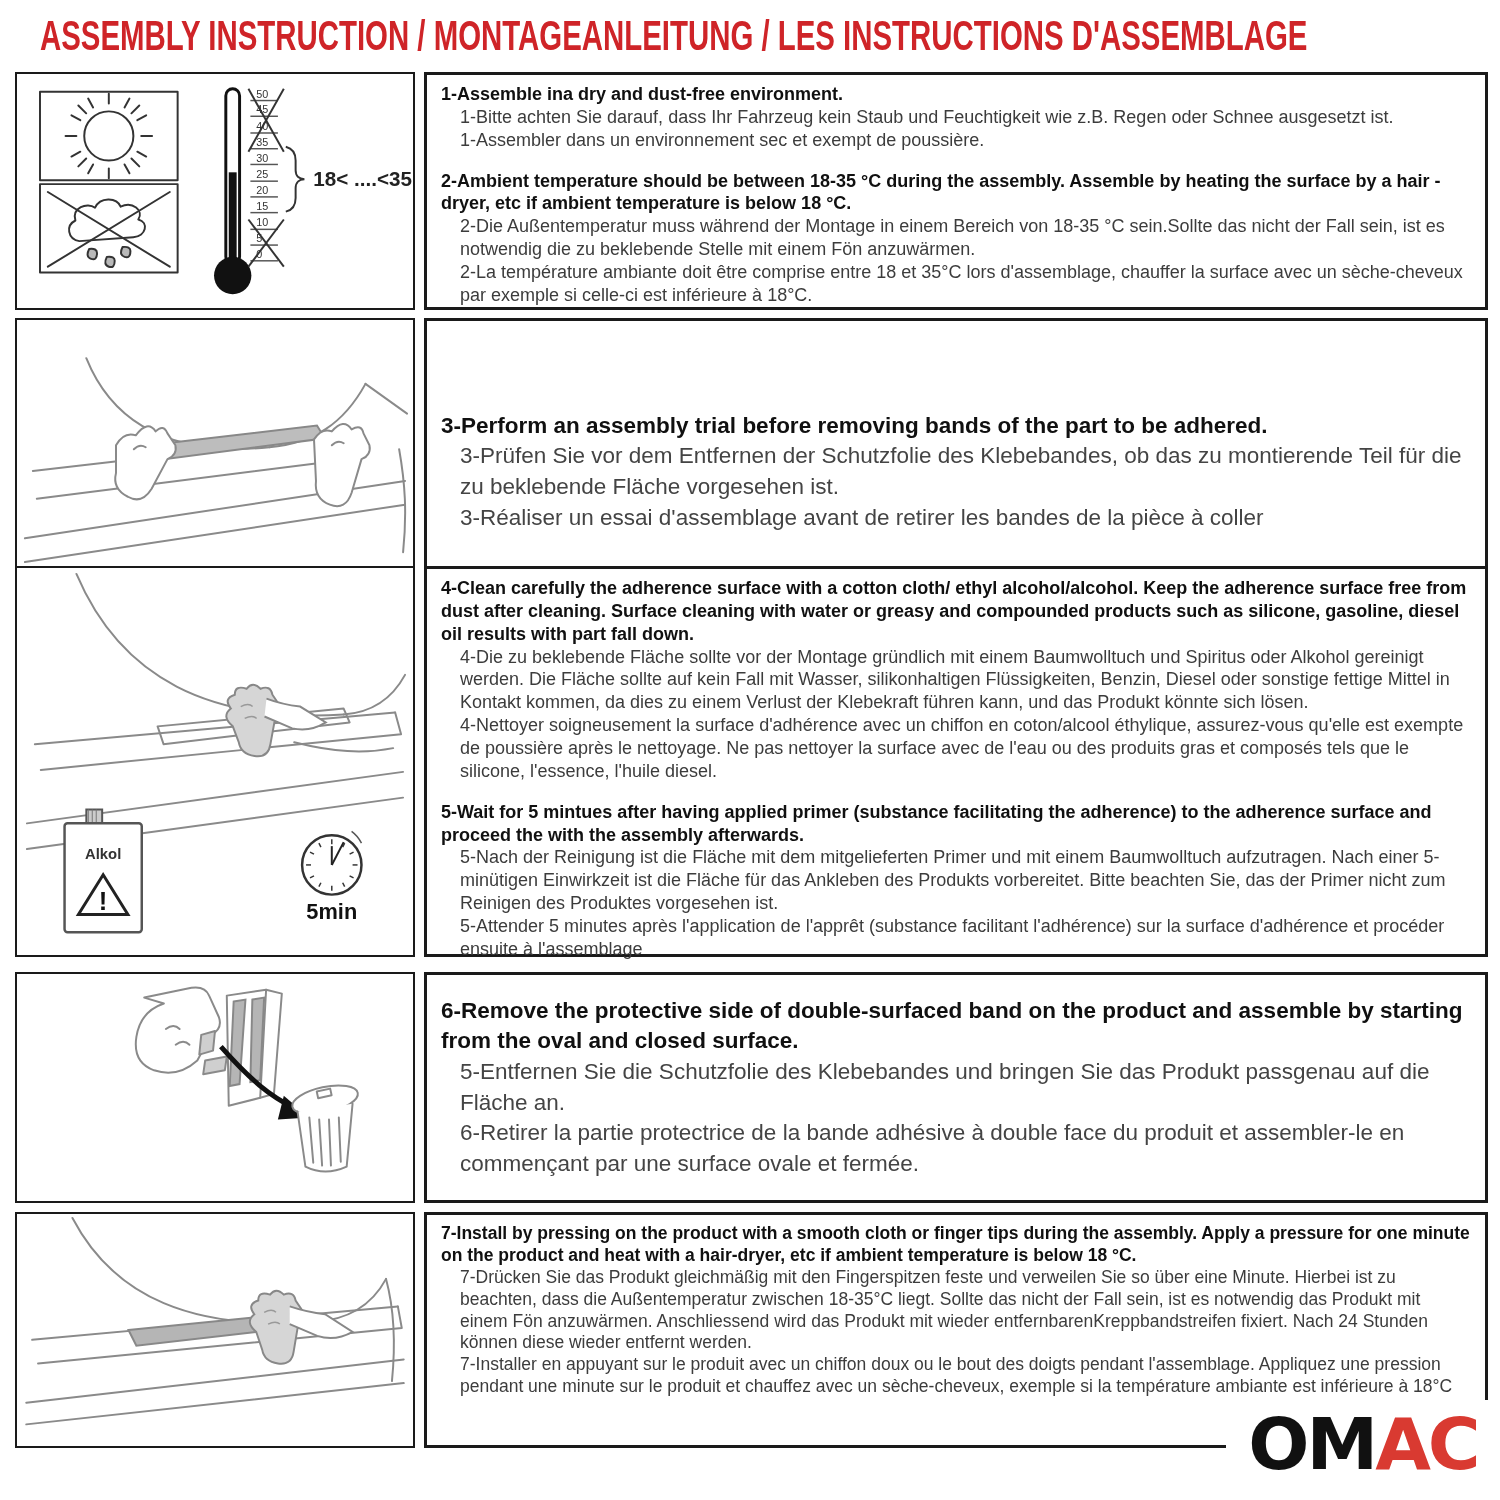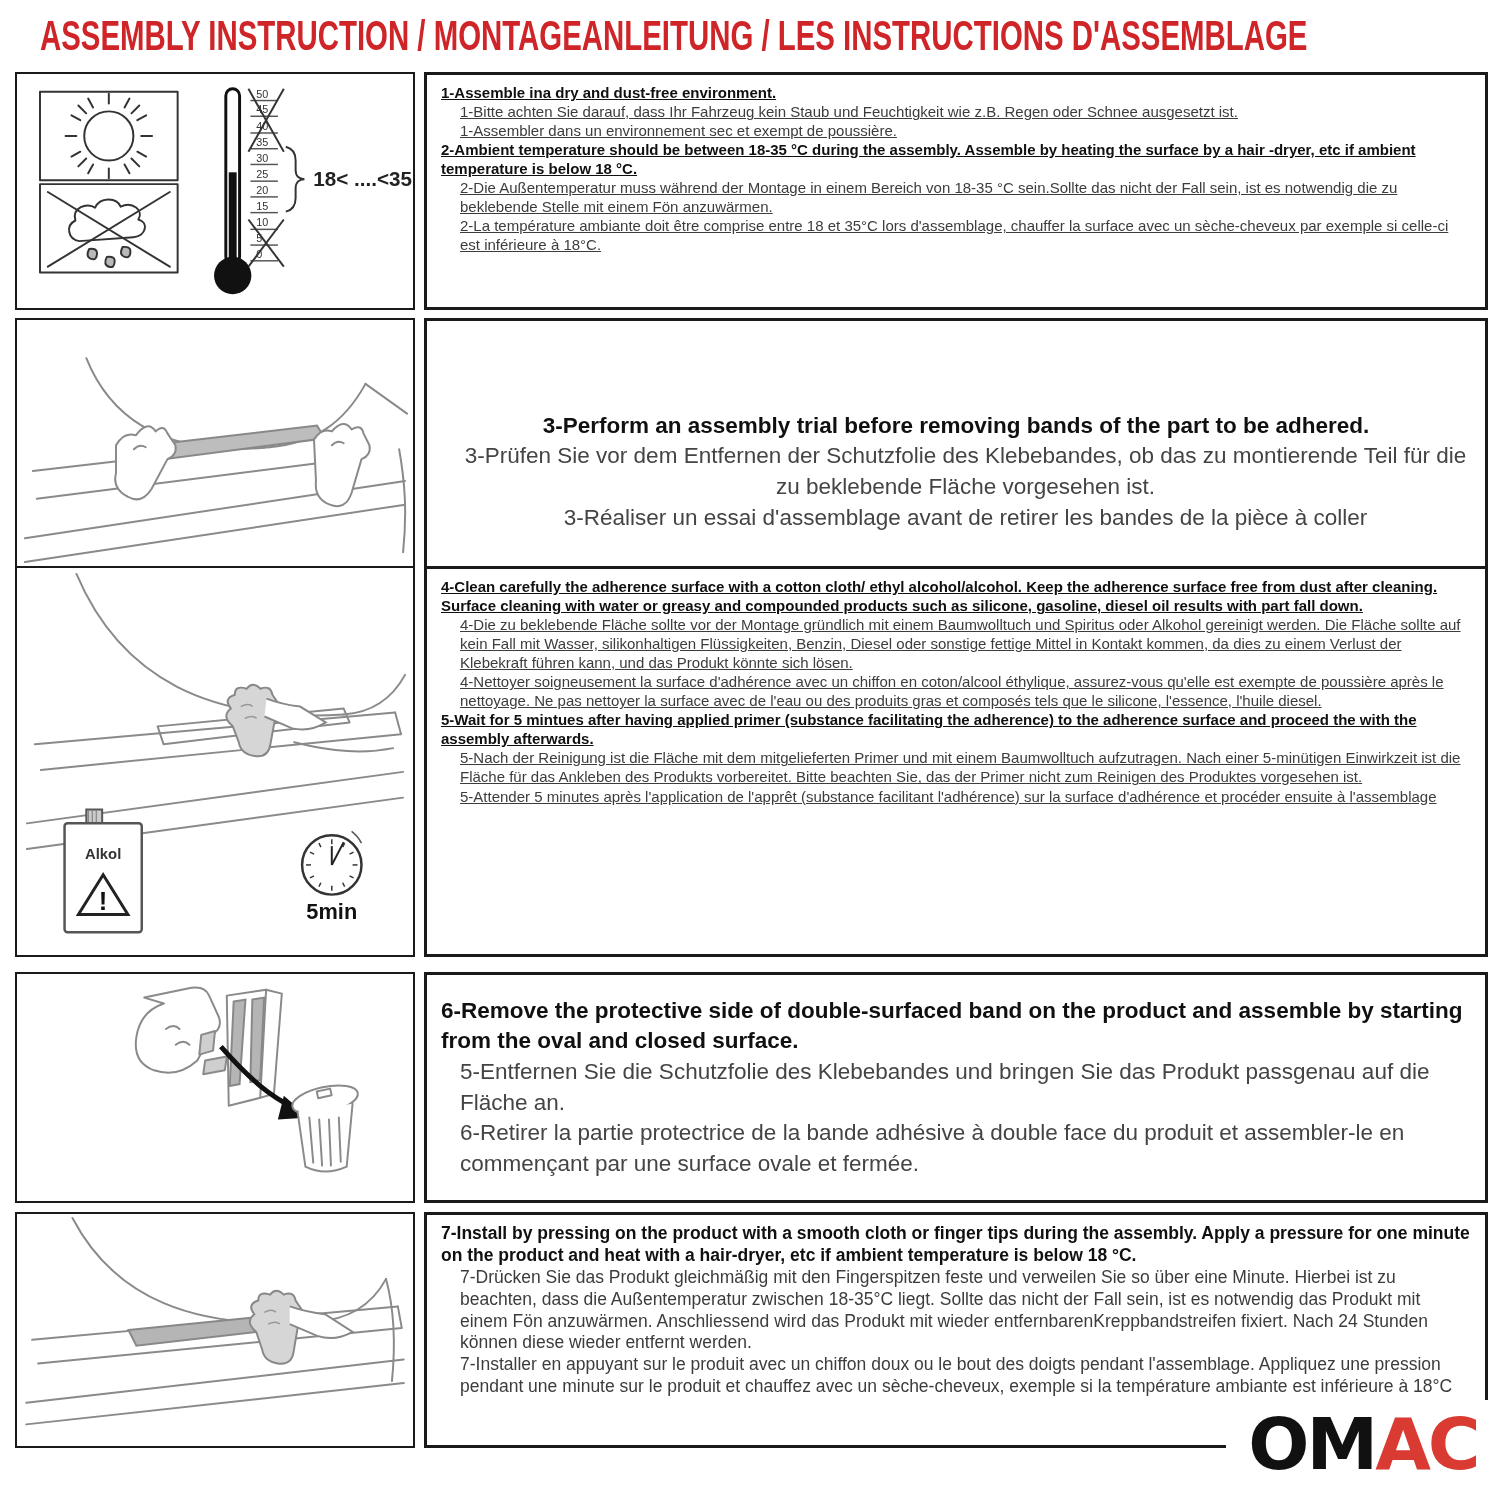--- a/index.html
+++ b/index.html
@@ -20,26 +20,26 @@
     border:2px solid #1a1a1a;background:#fff;box-sizing:border-box;text-decoration:underline;
   }
   .imgbox svg{width:100%;height:100%;display:block;}
   .textbox{
     position:absolute;left:424px;width:1064px;height:100%;
     border:3px solid #1a1a1a;background:#fff;box-sizing:border-box;
     padding:8px 14px;display:flex;flex-direction:column;
   }
   .textbox.center{justify-content:center;}
   .textbox p{margin:0;}
-  .small p{font-size:15px;line-height:1.27;text-decoration:underline;}
+  .small p{font-size:18px;line-height:1.27;}
   .small5 p{font-size:17.5px;line-height:1.25;}
   .large p{font-size:22.5px;line-height:1.36;}
   p.b{font-weight:700;color:#101010;}
   p.r{font-weight:400;color:#3c3c3c;margin-left:19px;}
-  p.gap{}
+  p.gap{margin-top:18px;}
   .large p.r{color:#444;}
   
   .art{stroke:#8a8a8a;fill:none;stroke-width:2;stroke-linecap:round;stroke-linejoin:round;}
   .dark{stroke:#333;}
   
   #logo{
     position:absolute;left:1226px;top:1400px;width:274px;height:88px;
     background:#fff;display:flex;align-items:center;justify-content:center;
     font-family:"DejaVu Sans",sans-serif;font-weight:800;font-size:72px;
     letter-spacing:-3px;line-height:88px;white-space:nowrap;
@@ -133,21 +133,21 @@
     <div class="textbox small">
       <p class="b">1-Assemble ina dry and dust-free environment.</p>
       <p class="r">1-Bitte achten Sie darauf, dass Ihr Fahrzeug kein Staub und Feuchtigkeit wie z.B. Regen oder Schnee ausgesetzt ist.</p>
       <p class="r">1-Assembler dans un environnement sec et exempt de poussière.</p>
       <p class="b gap">2-Ambient temperature should be between 18-35 °C  during the assembly. Assemble by heating the surface by a hair -dryer, etc if ambient temperature is below 18 °C.</p>
       <p class="r">2-Die Außentemperatur muss während der Montage in einem Bereich von 18-35 °C  sein.Sollte das nicht der Fall sein, ist es notwendig die zu beklebende Stelle mit einem Fön anzuwärmen.</p>
       <p class="r">2-La température ambiante doit être comprise entre 18 et 35°C lors d'assemblage, chauffer la surface avec un sèche-cheveux par exemple si celle-ci est inférieure à 18°C.</p>
     </div>
   </div>
 
-  <div class="row" style="top:318px;height:308px;text-align:center;">
+  <div class="row" style="top:318px;height:308px;">
     <div class="imgbox">
       <svg viewBox="0 0 400 238">
         <g class="art">
           <path d="M70,4 C95,66 150,104 255,94"></path>
           <path d="M255,94 C300,90 330,70 352,30"></path>
           <path d="M352,30 L394,60"></path>
           <path d="M386,96 C392,130 394,160 390,200"></path>
           <path d="M16,118 L345,80"></path>
           <path d="M20,146 L352,104 L345,80"></path>
           <path d="M8,186 L392,128"></path>

